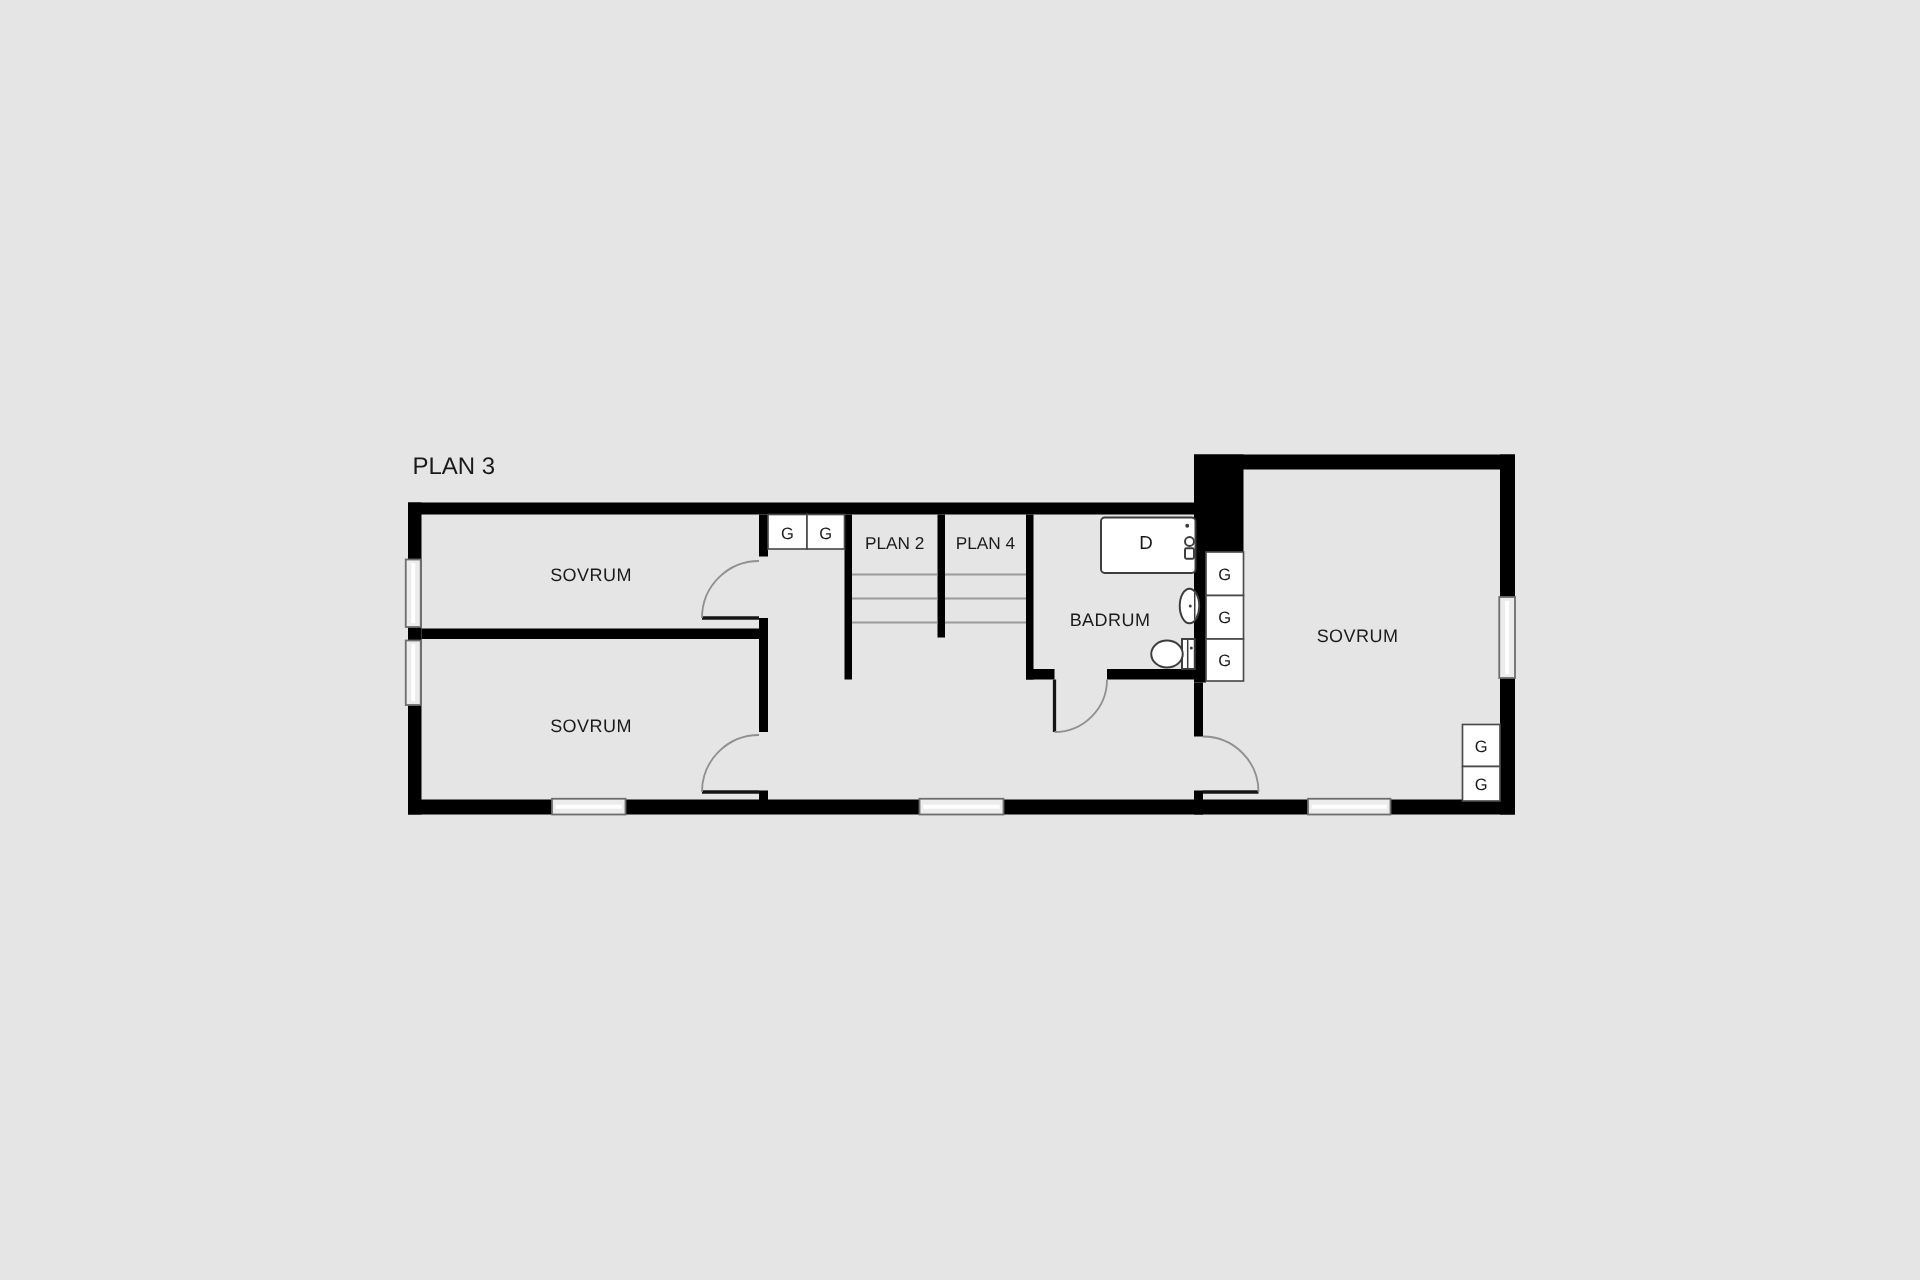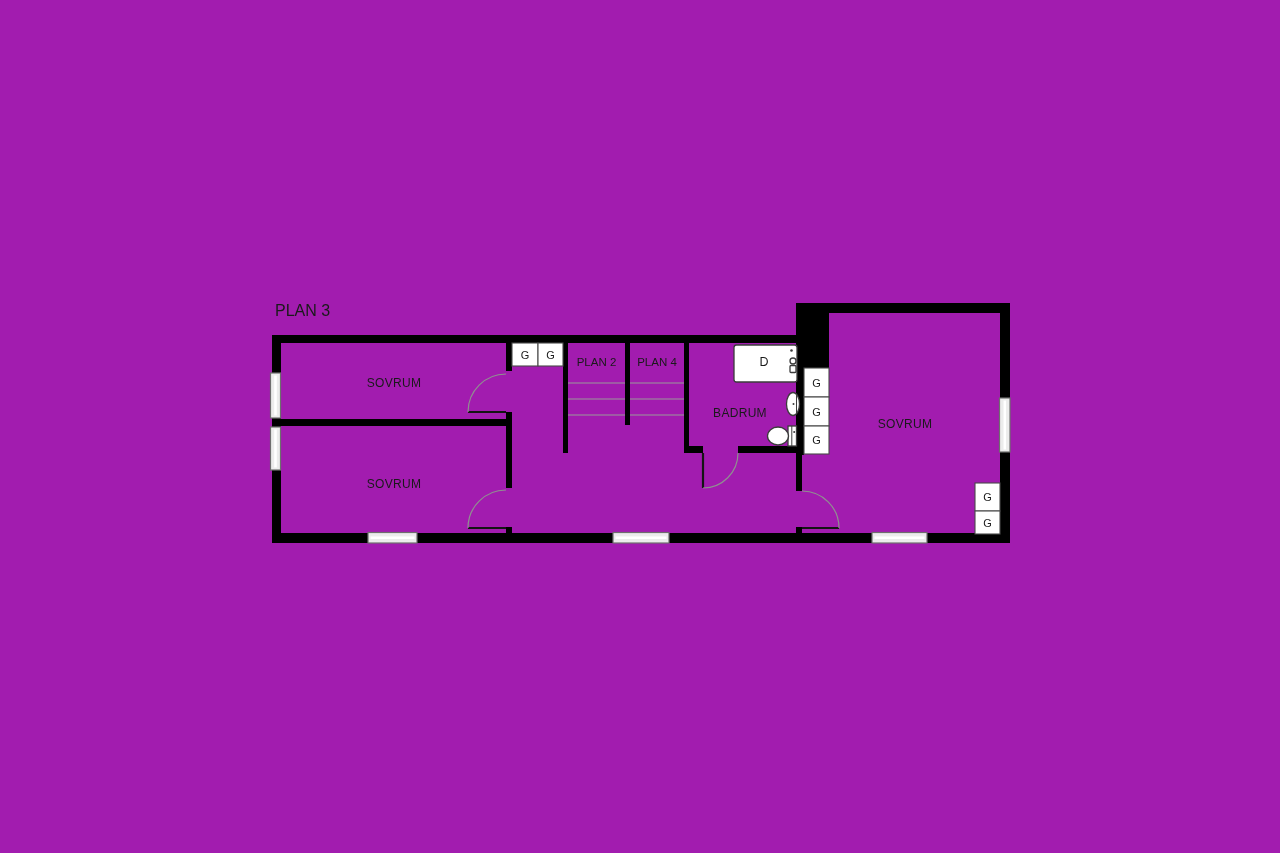--- a/index.html
+++ b/index.html
@@ -1,16 +1,16 @@
 <!DOCTYPE html>
 <html><head>
 <meta charset="utf-8">
 <style>
   html,body{margin:0;padding:0;background:#ffffff;}
-  .canvas{position:relative;width:1280px;height:853px;background:#a21caf;overflow:hidden;
+  .canvas{position:relative;width:1280px;height:853px;background:#e5e5e5;overflow:hidden;
           font-family:"Liberation Sans", sans-serif;}
   svg{position:absolute;left:0;top:0;}
   .wall{fill:#000000;stroke:none;}
   .win-rect{fill:#ececec;stroke:#6e6e6e;stroke-width:1.2;}
   .win-line{stroke:#ffffff;stroke-width:2.6;}
   .tread{stroke:#9a9a9a;stroke-width:1.2;}
   .door-leaf{stroke:#141414;stroke-width:2.2;}
   .door-arc{stroke:#909090;stroke-width:1.2;fill:none;}
   .closet{fill:#ffffff;stroke:#4a4a4a;stroke-width:1.1;}
   .fixture{fill:#ffffff;stroke:#3c3c3c;stroke-width:1.3;}

